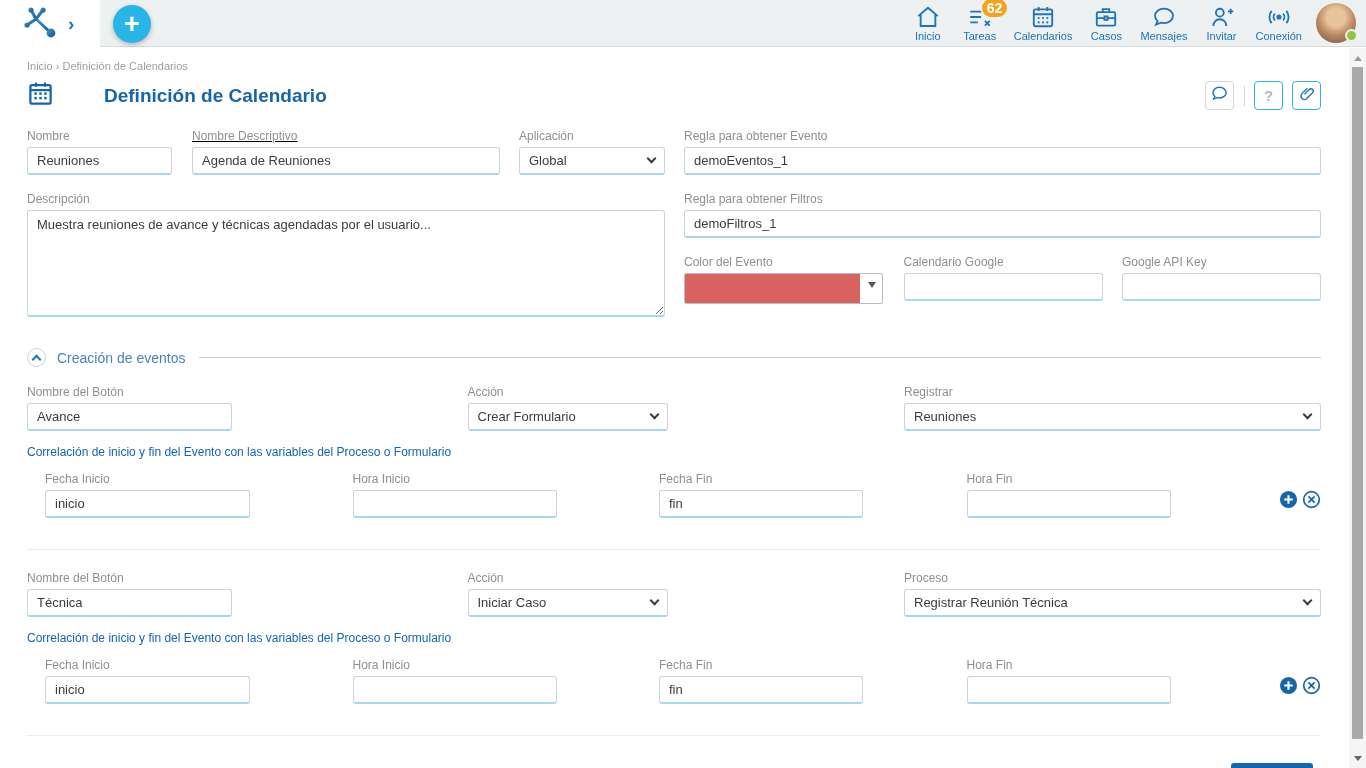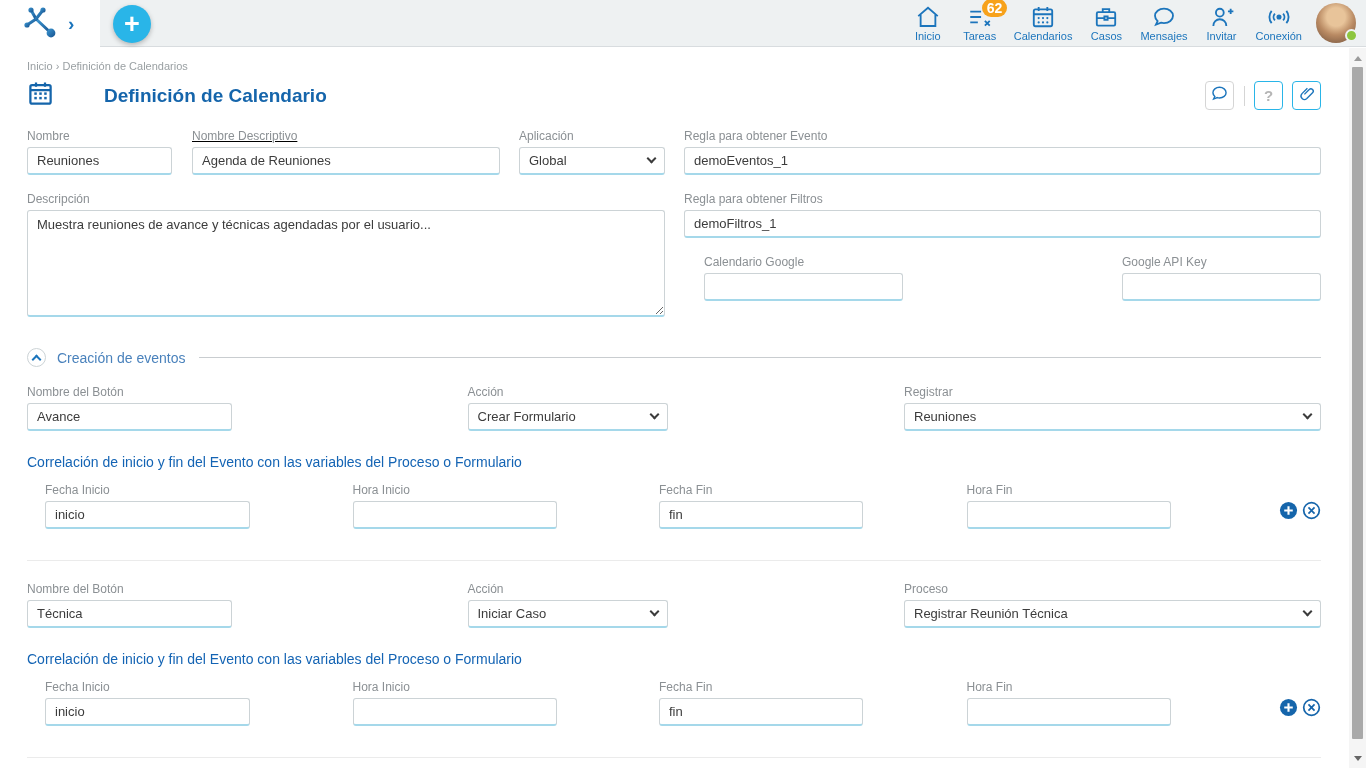--- a/index.html
+++ b/index.html
@@ -78,21 +78,21 @@
     border-left:4px solid transparent; border-right:4px solid transparent; border-top:6px solid #555; }
 
   .section-head { display:flex; align-items:center; margin-top:27px; }
   .collapse-btn { width:19px; height:19px; border-radius:50%; border:1px solid #ccd3d6; background:#fff;
     display:flex; align-items:center; justify-content:center; cursor:pointer; flex:none; }
   .chev-up { width:7px; height:7px; border-left:2px solid #1c75bc; border-top:2px solid #1c75bc;
     transform:rotate(45deg); margin-top:3px; }
   .section-title { color:#4a82bc; font-size:14px; margin-left:11px; }
   .section-line { flex:1; height:1px; background:#c9cdd0; margin-left:14px; }
 
-  .correlation { color:#1464b4; font-size:14px; margin-top:23px; cursor:pointer; }
+  .correlation { color:#1464b4; font-size:12px; margin-top:14px; cursor:pointer; }
   .dates-row { align-items:flex-end;margin-left:18px; }
   .row-icons { display:flex; align-items:center; margin-left:19px; margin-bottom:5px; }
   .row-icons svg { cursor:pointer; }
   .row-icons .rm { margin-left:4px; }
 
   .divider { height:1px; background:#ebebeb; margin-top:31px; }
 
   .footer-row { display:flex; justify-content:flex-end; margin-top:27px; padding-right:8px; }
   .accept-btn { background:#1565b0; color:#fff; border:none; border-radius:3px; width:82px; height:24px;
     font-size:12px; cursor:pointer; font-family:"Liberation Sans", sans-serif; }
@@ -282,20 +282,27 @@
     <div class="desc-col">
       <label class="f-label">Descripción</label>
       <textarea class="f-area" style="">Muestra reuniones de avance y técnicas agendadas por el usuario...</textarea>
     </div>
     <div class="right-col">
       <div>
         <label class="f-label">Regla para obtener Filtros</label>
         <input class="f-input" value="demoFiltros_1" style="">
       </div>
       <div class="row mt17">
+        <div class="w199">
+          <label class="f-label">Color del Evento</label>
+          <div class="color-swatch">
+            <div class="swatch-fill" style="background-color: rgb(217, 97, 95);"></div>
+            <div class="swatch-arrow"></div>
+          </div>
+        </div>
         <div class="w199 ml20">
           <label class="f-label">Calendario Google</label>
           <input class="f-input" value="" style="">
         </div>
         <div class="w199 ml19">
           <label class="f-label">Google API Key</label>
           <input class="f-input" value="" style="">
         </div>
       </div>
     </div>

